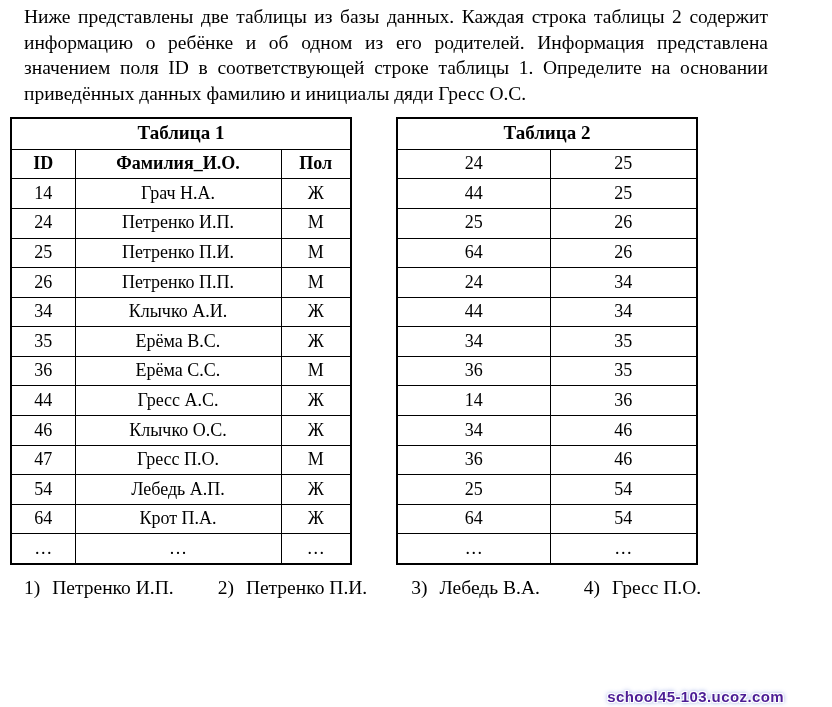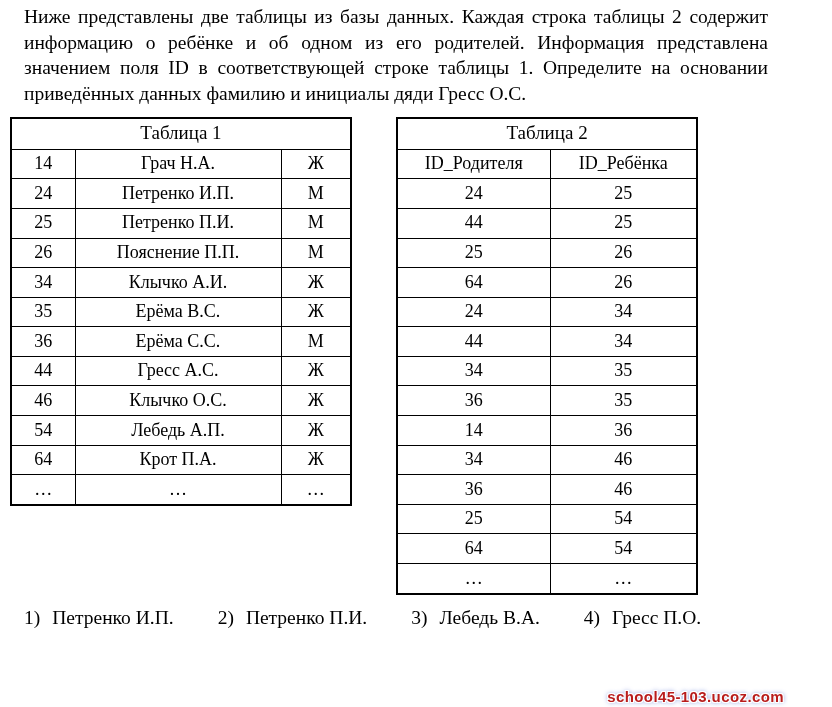--- a/index.html
+++ b/index.html
@@ -42,21 +42,21 @@
   }
   th, td {
     border: 1.5px solid #000;
     text-align: center;
     font-size: 18px;
     line-height: 1.2;
     padding: 3.5px 4px;
     overflow: hidden;
     white-space: nowrap;
   }
-  th { font-weight: normal; }
+  th { font-weight: bold; }
   th.table-title {
     font-size: 19px;
     border-bottom: 1.5px solid #000;
   }
   .t1 { width: 340px; }
   .t1 col.c-id  { width: 64px; }
   .t1 col.c-fam { width: 206px; }
   .t1 col.c-pol { width: 70px; }
   .t2 { margin-left: 44px; width: 300px; }
   .t2 col.c-par { width: 153px; }
@@ -71,21 +71,21 @@
   .answer-option:last-child { margin-right: 0; }
   .answer-num { margin-right: 12px; }
   .watermark {
     position: absolute;
     right: 4px;
     bottom: 2px;
     font-family: "Liberation Sans", sans-serif;
     font-size: 15px;
     font-weight: bold;
     letter-spacing: 0.4px;
-    color: #b91c1c;
+    color: #4c1d95;
     text-shadow:
       -1px -1px 0 #ffffff,
        1px -1px 0 #ffffff,
       -1px  1px 0 #ffffff,
        1px  1px 0 #ffffff,
        0 0 5px #2a49c0;
   }
 </style>
 </head>
 <body>
@@ -100,40 +100,45 @@
     <table class="t1">
       <colgroup>
         <col class="c-id">
           <col class="c-fam">
           <col class="c-pol">
       </colgroup>
       <thead>
         <tr>
           <th colspan="3" class="table-title">Таблица 1</th>
         </tr>
+        <tr>
+          <th>ID</th>
+          <th>Фамилия_И.О.</th>
+          <th>Пол</th>
+        </tr>
       </thead>
       <tbody>
           <tr>
             <td>14</td>
             <td>Грач Н.А.</td>
             <td>Ж</td>
           </tr>
           <tr>
             <td>24</td>
             <td>Петренко И.П.</td>
             <td>М</td>
           </tr>
           <tr>
             <td>25</td>
             <td>Петренко П.И.</td>
             <td>М</td>
           </tr>
           <tr>
             <td>26</td>
-            <td>Пояснение П.П.</td>
+            <td>Петренко П.П.</td>
             <td>М</td>
           </tr>
           <tr>
             <td>34</td>
             <td>Клычко А.И.</td>
             <td>Ж</td>
           </tr>
           <tr>
             <td>35</td>
             <td>Ерёма В.С.</td>
@@ -146,20 +151,25 @@
           </tr>
           <tr>
             <td>44</td>
             <td>Гресс А.С.</td>
             <td>Ж</td>
           </tr>
           <tr>
             <td>46</td>
             <td>Клычко О.С.</td>
             <td>Ж</td>
+          </tr>
+          <tr>
+            <td>47</td>
+            <td>Гресс П.О.</td>
+            <td>М</td>
           </tr>
           <tr>
             <td>54</td>
             <td>Лебедь А.П.</td>
             <td>Ж</td>
           </tr>
           <tr>
             <td>64</td>
             <td>Крот П.А.</td>
             <td>Ж</td>
@@ -174,24 +184,20 @@
 
     <table class="t2">
       <colgroup>
         <col class="c-par">
           <col class="c-chi">
       </colgroup>
       <thead>
         <tr>
           <th colspan="2" class="table-title">Таблица 2</th>
         </tr>
-        <tr>
-          <th>ID_Родителя</th>
-          <th>ID_Ребёнка</th>
-        </tr>
       </thead>
       <tbody>
           <tr>
             <td>24</td>
             <td>25</td>
           </tr>
           <tr>
             <td>44</td>
             <td>25</td>
           </tr>

